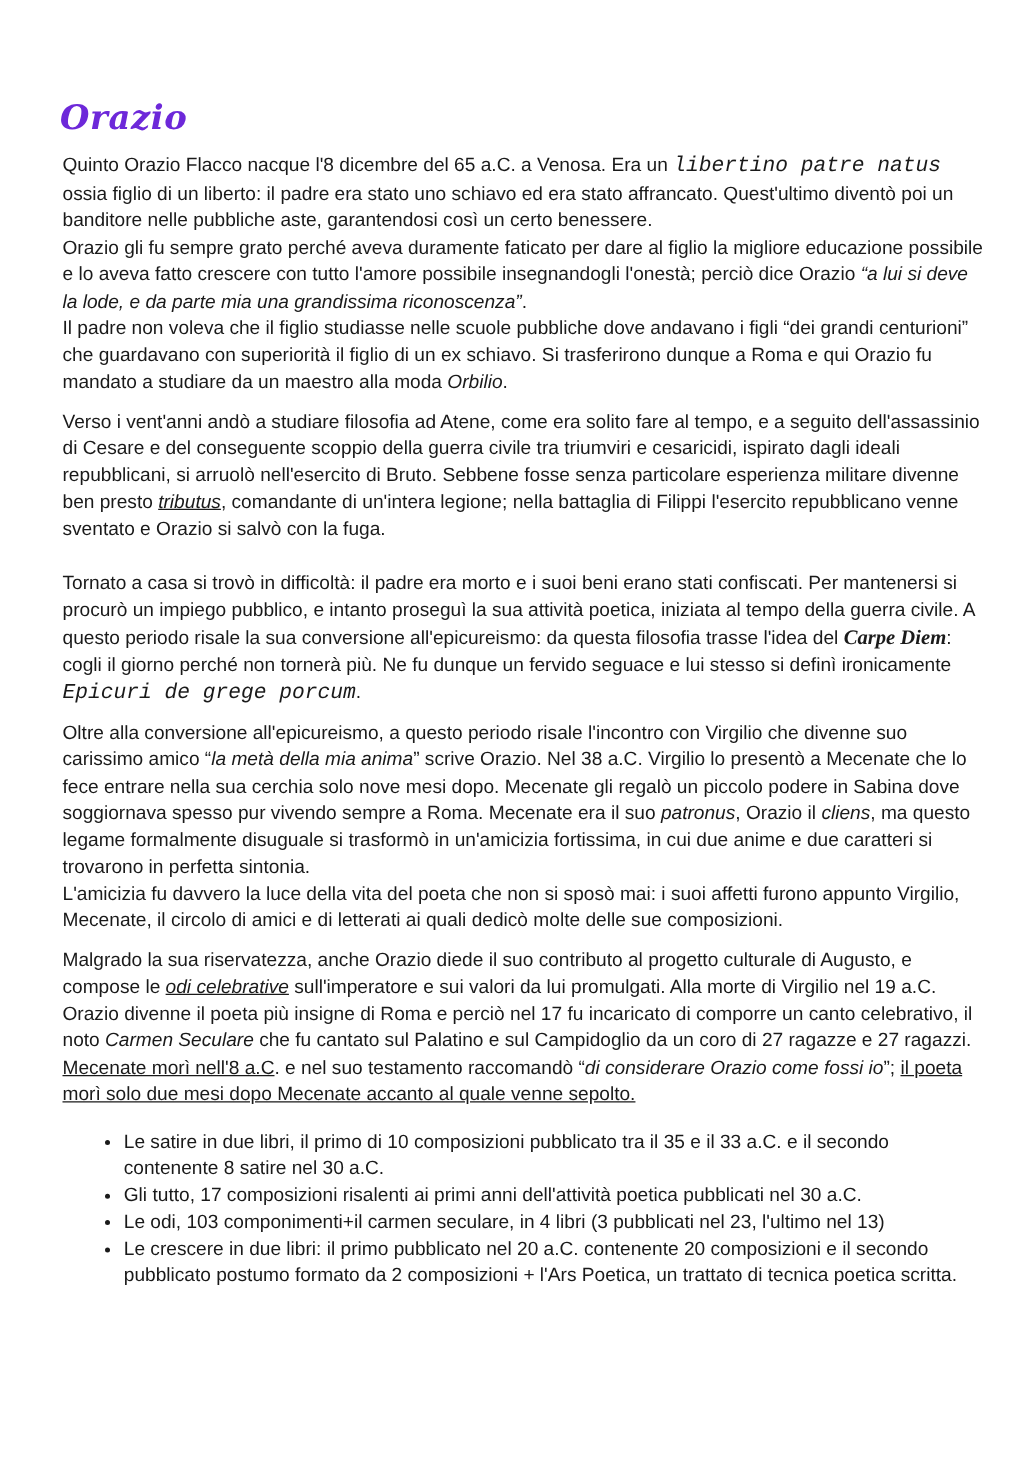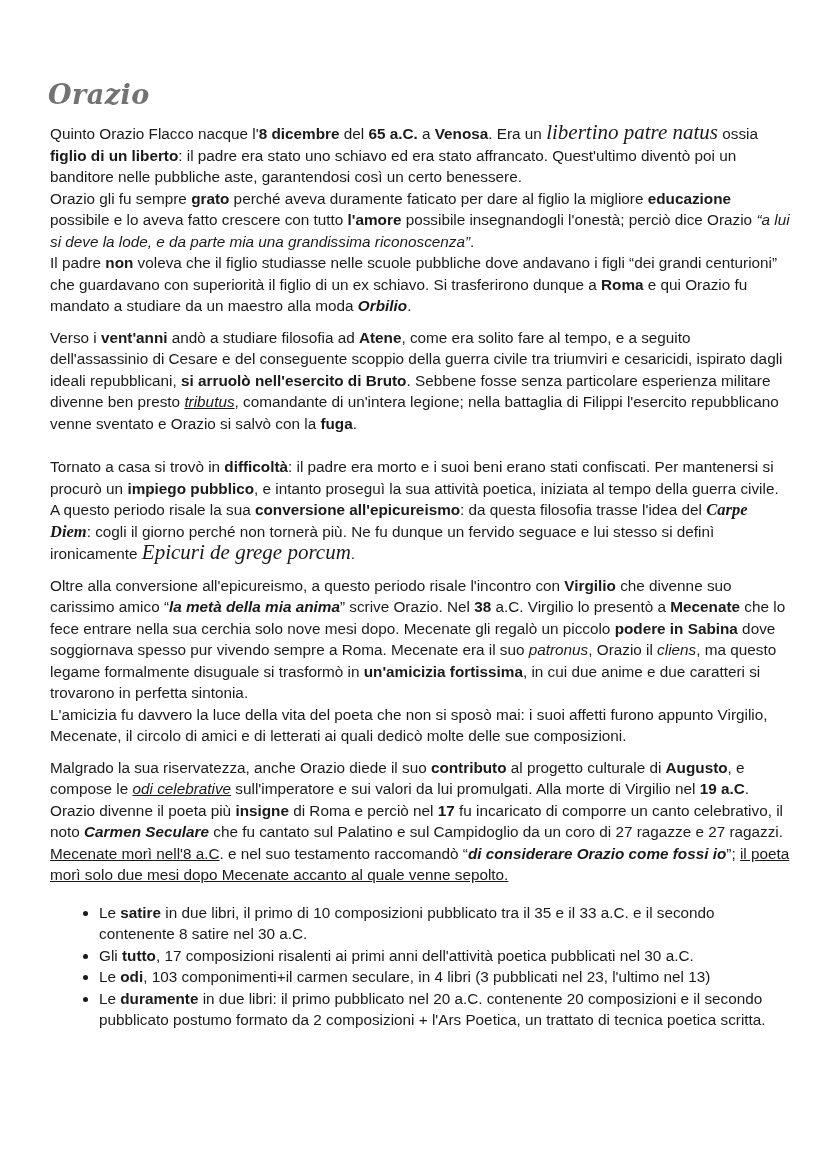--- a/index.html
+++ b/index.html
@@ -1,24 +1,24 @@
 <!DOCTYPE html>
 <html><head>
 <meta charset="utf-8">
 <style>
   html, body { margin: 0; padding: 0; background: #ffffff; }
   body { width: 828px; height: 1171px; position: relative; overflow: hidden;
          font-family: "Liberation Sans", sans-serif; color: #1a1a1a; }
   .page { position: absolute; left: 50px; top: 78px; width: 740px; }
   .title { font-family: "DejaVu Serif", serif; font-style: italic; font-weight: bold;
-           color: #737373; font-size: 27px; letter-spacing: 0.5px; margin: 0 0 10px -2px; line-height: 34px; }
+           color: #6d28d9; font-size: 27px; letter-spacing: 0.5px; margin: 0 0 10px -2px; line-height: 34px; }
   p { margin: 0 0 10px 0; font-size: 15.3px; line-height: 21.5px; }
   .gap { height: 12px; }
-  b { font-weight: bold; }
-  .serif-i { font-family: Liberation Serif, serif; font-style: italic; font-size: 21px; }
+  b { font-weight: normal; }
+  .serif-i { font-family: Liberation Mono, monospace; font-style: italic; font-size: 17px; }
   .serif-bi { font-family: "Liberation Serif", serif; font-style: italic; font-weight: bold; font-size: 16.5px; }
   .u { text-decoration: underline; }
   ul { margin: 16px 0 16px 0; padding-left: 49px; font-size: 15.3px; line-height: 21.5px; }
   li { margin: 0 0 0 0; padding-left: 0; }
 </style>
 </head>
 <body>
 
 <div class="page">
   <div class="title">Orazio</div>
@@ -33,15 +33,15 @@
 
   <p><span>Oltre alla conversione all'epicureismo, a questo periodo risale l'incontro con </span><b>Virgilio</b><span> che divenne suo carissimo amico “</span><b><i>la metà della mia anima</i></b><span>” scrive Orazio. Nel </span><b>38</b><span> a.C. Virgilio lo presentò a </span><b>Mecenate</b><span> che lo fece entrare nella sua cerchia solo nove mesi dopo. Mecenate gli regalò un piccolo </span><b>podere in Sabina</b><span> dove soggiornava spesso pur vivendo sempre a Roma. Mecenate era il suo </span><i>patronus</i><span>, Orazio il </span><i>cliens</i><span>, ma questo legame formalmente disuguale si trasformò in </span><b>un'amicizia fortissima</b><span>, in cui due anime e due caratteri si trovarono in perfetta sintonia.</span><br><span>L'amicizia fu davvero la luce della vita del poeta che non si sposò mai: i suoi affetti furono appunto Virgilio, Mecenate, il circolo di amici e di letterati ai quali dedicò molte delle sue composizioni.</span></p>
 
   <p><span>Malgrado la sua riservatezza, anche Orazio diede il suo </span><b>contributo</b><span> al progetto culturale di </span><b>Augusto</b><span>, e compose le </span><i class="u">odi celebrative</i><span> sull'imperatore e sui valori da lui promulgati. Alla morte di Virgilio nel </span><b>19 a.C</b><span>. Orazio divenne il poeta più </span><b>insigne</b><span> di Roma e perciò nel </span><b>17</b><span> fu incaricato di comporre un canto celebrativo, il noto </span><b><i>Carmen Seculare</i></b><span> che fu cantato sul Palatino e sul Campidoglio da un coro di 27 ragazze e 27 ragazzi. </span><span class="u">Mecenate morì nell'8 a.C</span><span>. e nel suo testamento raccomandò “</span><b><i>di considerare Orazio come fossi io</i></b><span>”; </span><span class="u">il poeta morì solo due mesi dopo Mecenate accanto al quale venne sepolto.</span></p>
 
 
   <ul>
     <li><span>Le </span><b>satire</b><span> in due libri, il primo di 10 composizioni pubblicato tra il 35 e il 33 a.C. e il secondo contenente 8 satire nel 30 a.C.</span></li>
     <li><span>Gli </span><b>tutto</b><span>, 17 composizioni risalenti ai primi anni dell'attività poetica pubblicati nel 30 a.C.</span></li>
     <li><span>Le </span><b>odi</b><span>, 103 componimenti+il carmen seculare, in 4 libri (3 pubblicati nel 23, l'ultimo nel 13)</span></li>
-    <li><span>Le </span><b>duramente</b><span> in due libri: il primo pubblicato nel 20 a.C. contenente 20 composizioni e il secondo pubblicato postumo formato da 2 composizioni + l'Ars Poetica, un trattato di tecnica poetica scritta.</span></li>
+    <li><span>Le </span><b>crescere</b><span> in due libri: il primo pubblicato nel 20 a.C. contenente 20 composizioni e il secondo pubblicato postumo formato da 2 composizioni + l'Ars Poetica, un trattato di tecnica poetica scritta.</span></li>
   </ul>
 </div>
 
 </body></html>

